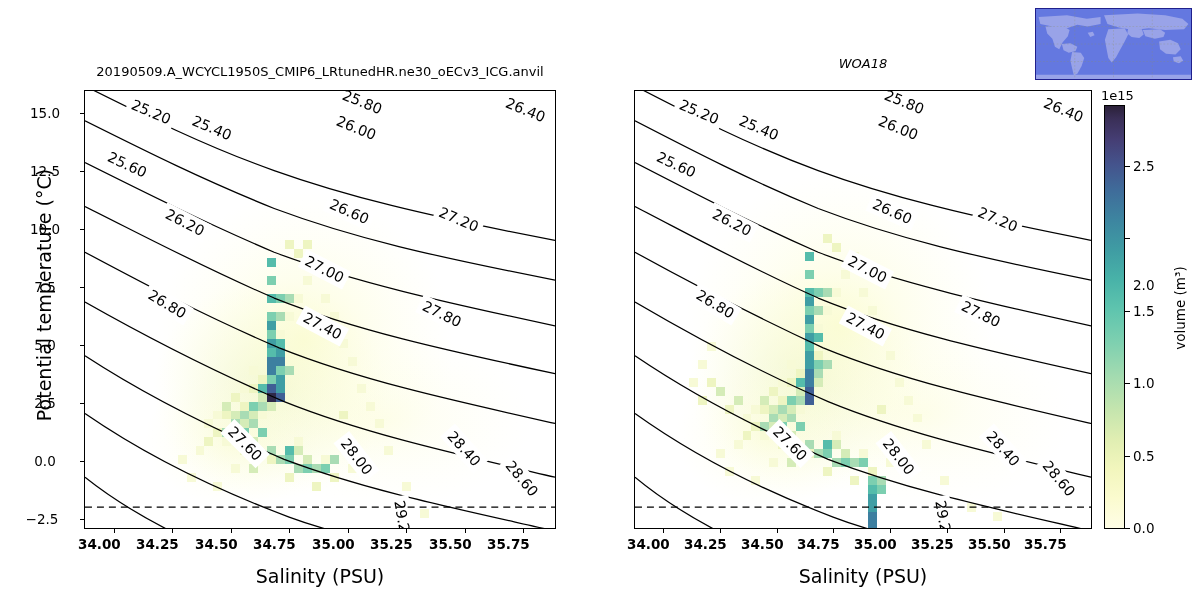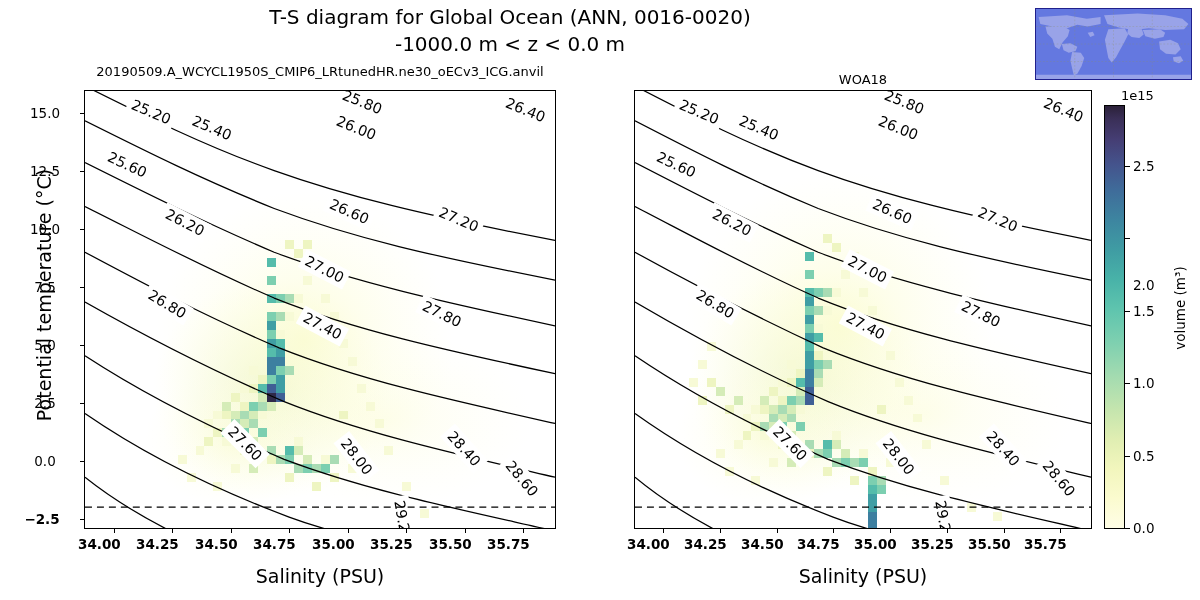--- a/index.html
+++ b/index.html
@@ -14,21 +14,21 @@
   #suptitle{
     position:absolute;left:0;top:4px;width:1020px;text-align:center;
     font-size:20px;line-height:27px;color:#000;
   }
   #suptitle div{white-space:nowrap;}
 
   .panel-title{
     position:absolute;text-align:center;font-size:13px;color:#000;white-space:nowrap;
   }
   #title-left{left:84px;top:64px;width:472px;}
-  #title-right{left:634px;top:72px;width:458px;}
+  #title-right{left:634px;top:56px;width:458px;font-style:italic;}
 
   
   .axes{position:absolute;border:1.1px solid #000;background:#fff;overflow:hidden;box-sizing:border-box;}
   #axes-left{left:84px;top:90px;width:472px;height:439px;}
   #axes-right{left:634px;top:90px;width:458px;height:439px;}
 
   .plotsvg{position:absolute;left:0;top:0;width:100%;height:100%;display:block;}
 
   
   .tick{position:absolute;background:#000;}
@@ -63,45 +63,41 @@
       #5ec4ae 52%,
       #48b2a8 59%,
       #3f9ca3 66%,
       #3d85a0 73%,
       #3f6c9a 80%,
       #44548d 86%,
       #453e74 92%,
       #3a2f57 97%,
       #2b2139 100%);
   }
-  #cbar-offset{position:absolute;left:1101px;top:88px;font-size:13px;white-space:nowrap;margin-left:20px;}
+  #cbar-offset{position:absolute;left:1101px;top:88px;font-size:13px;white-space:nowrap;}
   .cbtick{position:absolute;left:1125px;width:5px;height:1.1px;background:#000;}
   .cblabel{position:absolute;left:1133px;font-size:13.5px;white-space:nowrap;}
   #cbar-title{
     position:absolute;left:1060px;top:300px;width:240px;
     transform:rotate(-90deg);transform-origin:center center;
     text-align:center;font-size:13.5px;white-space:nowrap;
   }
 
   
   #inset-map{
     position:absolute;left:1035px;top:8px;width:157px;height:72px;
     border:1.2px solid #20208c;box-sizing:border-box;overflow:hidden;background:#6478e0;
   }
   #inset-map svg{display:block;width:100%;height:100%;}
 </style>
 </head>
 <body>
 
 <div class="root">
 
-  <div id="suptitle">
-    <div>T-S diagram for Global Ocean (ANN, 0016-0020)</div>
-    <div>-1000.0 m &lt; z &lt; 0.0 m</div>
-  </div>
 
   <div id="inset-map">
     <svg viewBox="0 0 360 160" preserveAspectRatio="none">
       <rect x="0" y="0" width="360" height="160" fill="#6478e0"></rect>
       <g fill="#99a3e8">
         <path d="M6,18 L72,14 L118,22 L150,18 L150,34 L120,40 L96,36 L72,44 L38,40 L10,34 Z"></path>
         <path d="M22,40 L62,38 L78,48 L74,62 L62,76 L54,92 L44,86 L38,68 L26,56 Z"></path>
         <path d="M60,80 L80,78 L96,86 L92,96 L76,100 L64,94 Z"></path>
         <path d="M84,98 L104,100 L112,112 L106,130 L96,148 L88,152 L84,136 L80,118 Z"></path>
         <path d="M158,14 L236,10 L300,14 L340,22 L354,34 L344,46 L300,48 L262,44 L226,48 L192,42 L166,34 Z"></path>
@@ -634,21 +630,21 @@
     <div class="tick ytick" style="left:80px;top:461px;"></div>
     <div class="tick ytick" style="left:80px;top:519px;"></div>
 
     <div class="ticklabel ylabtxt" style="left:14px;top:105px;width:62px;">15.0</div>
     <div class="ticklabel ylabtxt" style="left:14px;top:163px;width:62px;">12.5</div>
     <div class="ticklabel ylabtxt" style="left:14px;top:221px;width:62px;">10.0</div>
     <div class="ticklabel ylabtxt" style="left:14px;top:279px;width:62px;">7.5</div>
     <div class="ticklabel ylabtxt" style="left:14px;top:337px;width:62px;">5.0</div>
     <div class="ticklabel ylabtxt" style="left:14px;top:395px;width:62px;">2.5</div>
     <div class="ticklabel ylabtxt" style="left:14px;top:453px;width:62px;">0.0</div>
-    <div class="ticklabel ylabtxt" style="left:8px;top:511px;width:68px;font-weight:bold;">−2.5</div>
+    <div class="ticklabel ylabtxt" style="left:8px;top:511px;width:68px;">−2.5</div>
   </div>
 
   <div>
     <div class="tick xtick" style="left:114px;top:529px;"></div>
     <div class="tick xtick" style="left:172px;top:529px;"></div>
     <div class="tick xtick" style="left:231px;top:529px;"></div>
     <div class="tick xtick" style="left:289px;top:529px;"></div>
     <div class="tick xtick" style="left:348px;top:529px;"></div>
     <div class="tick xtick" style="left:406px;top:529px;"></div>
     <div class="tick xtick" style="left:465px;top:529px;"></div>

